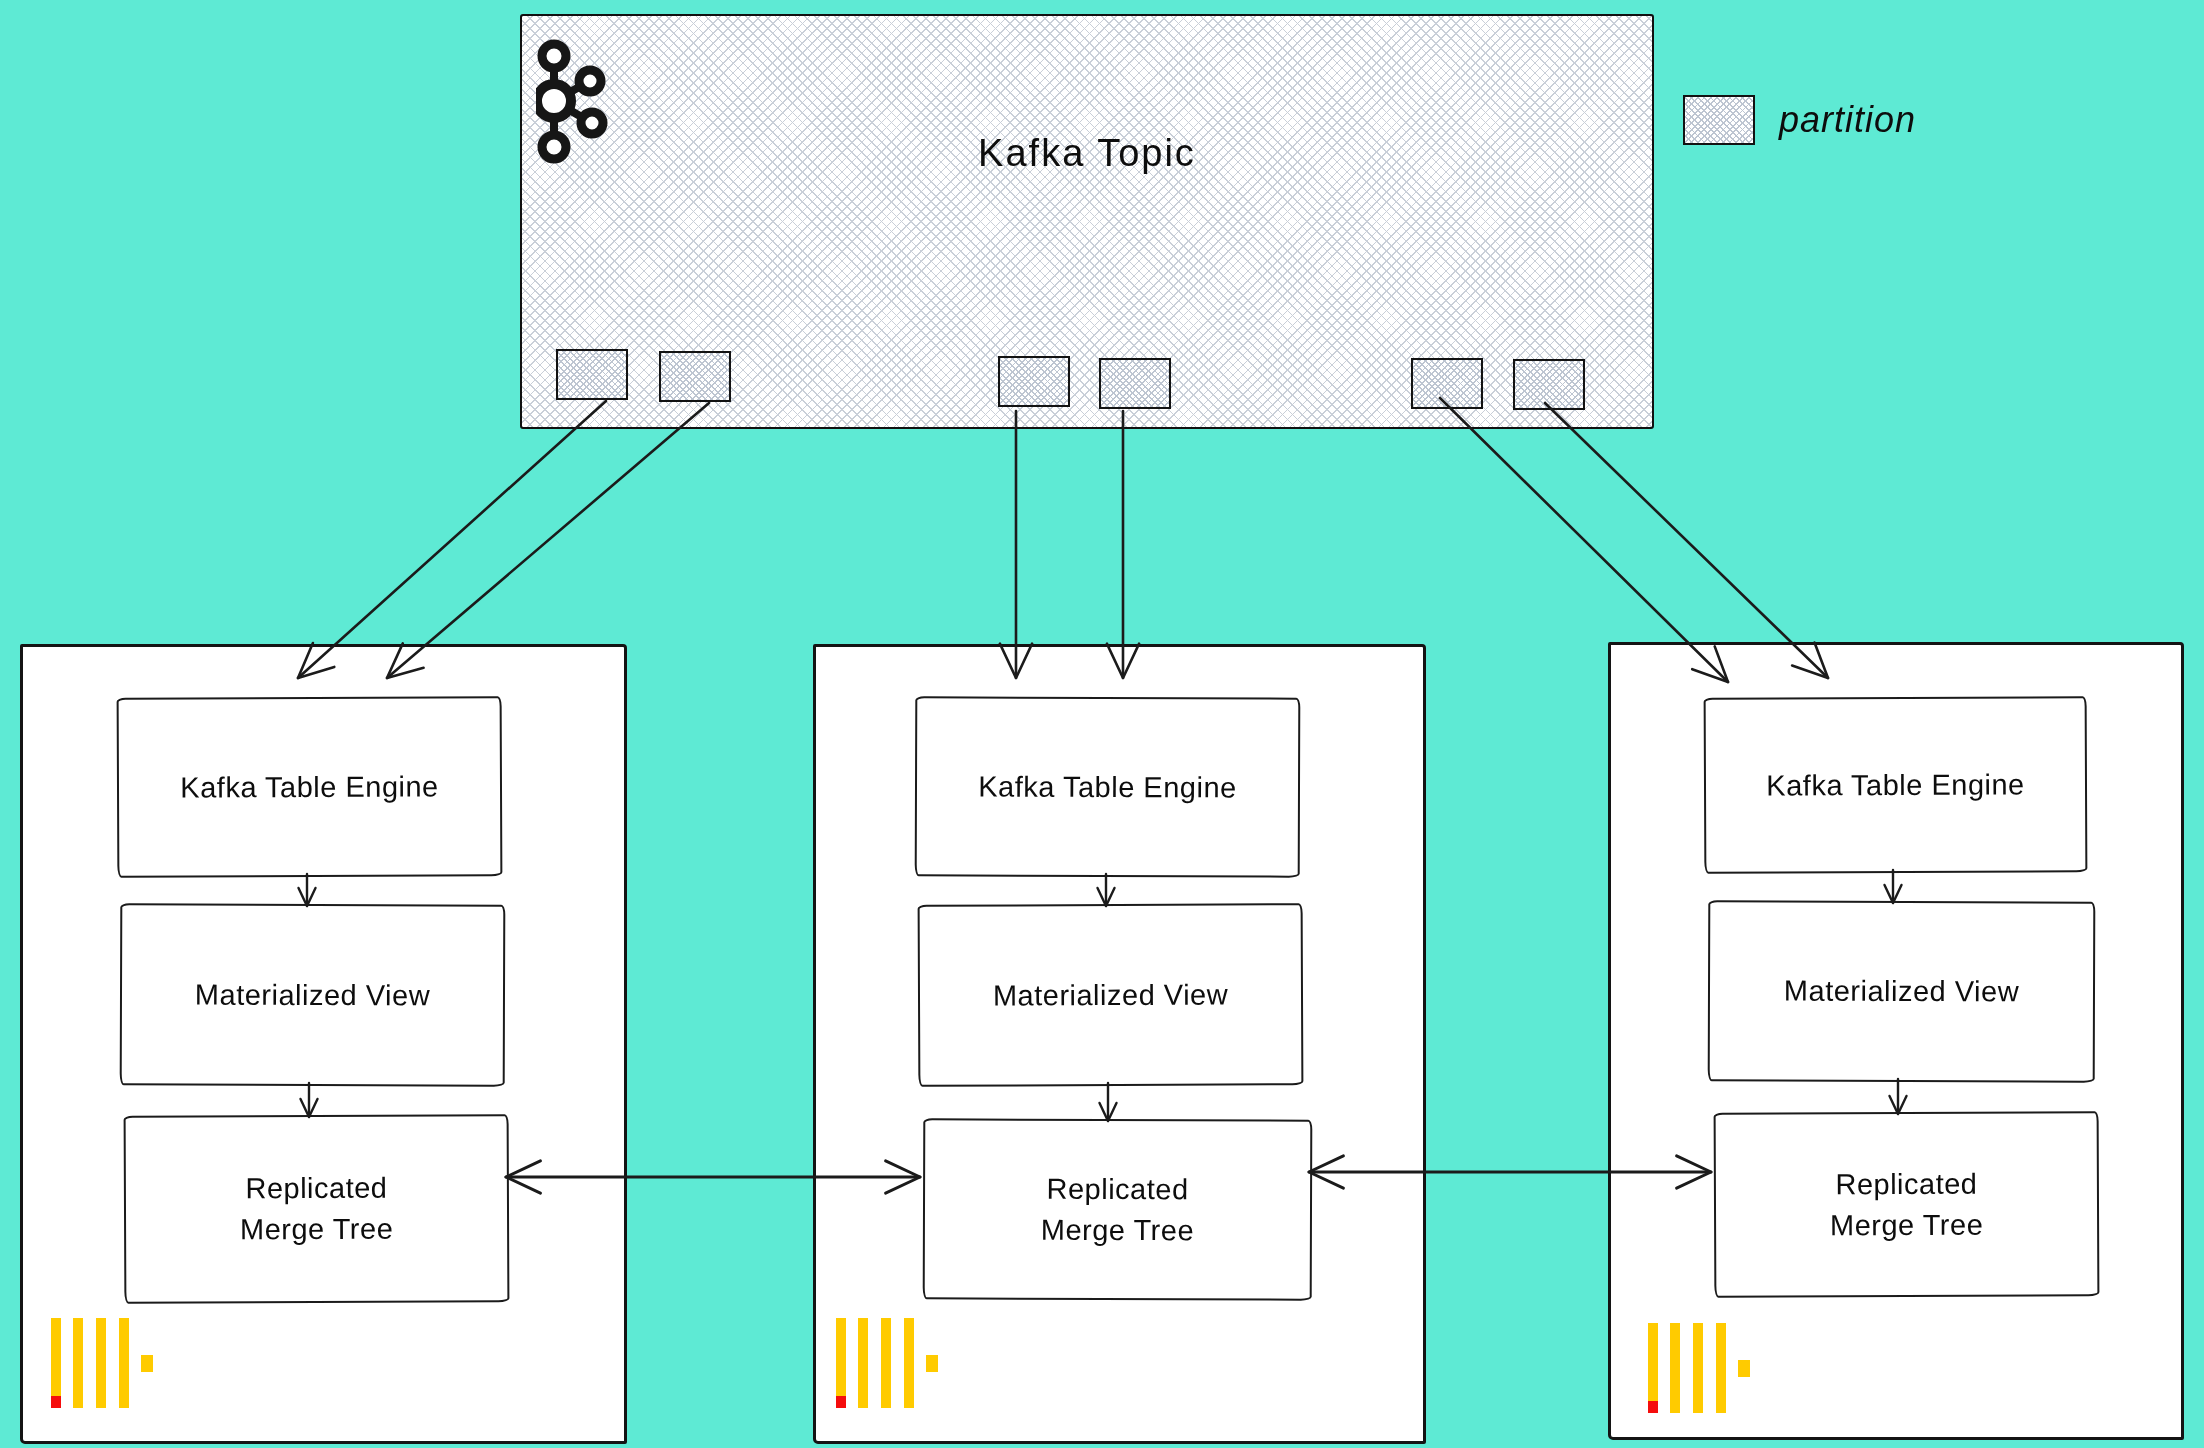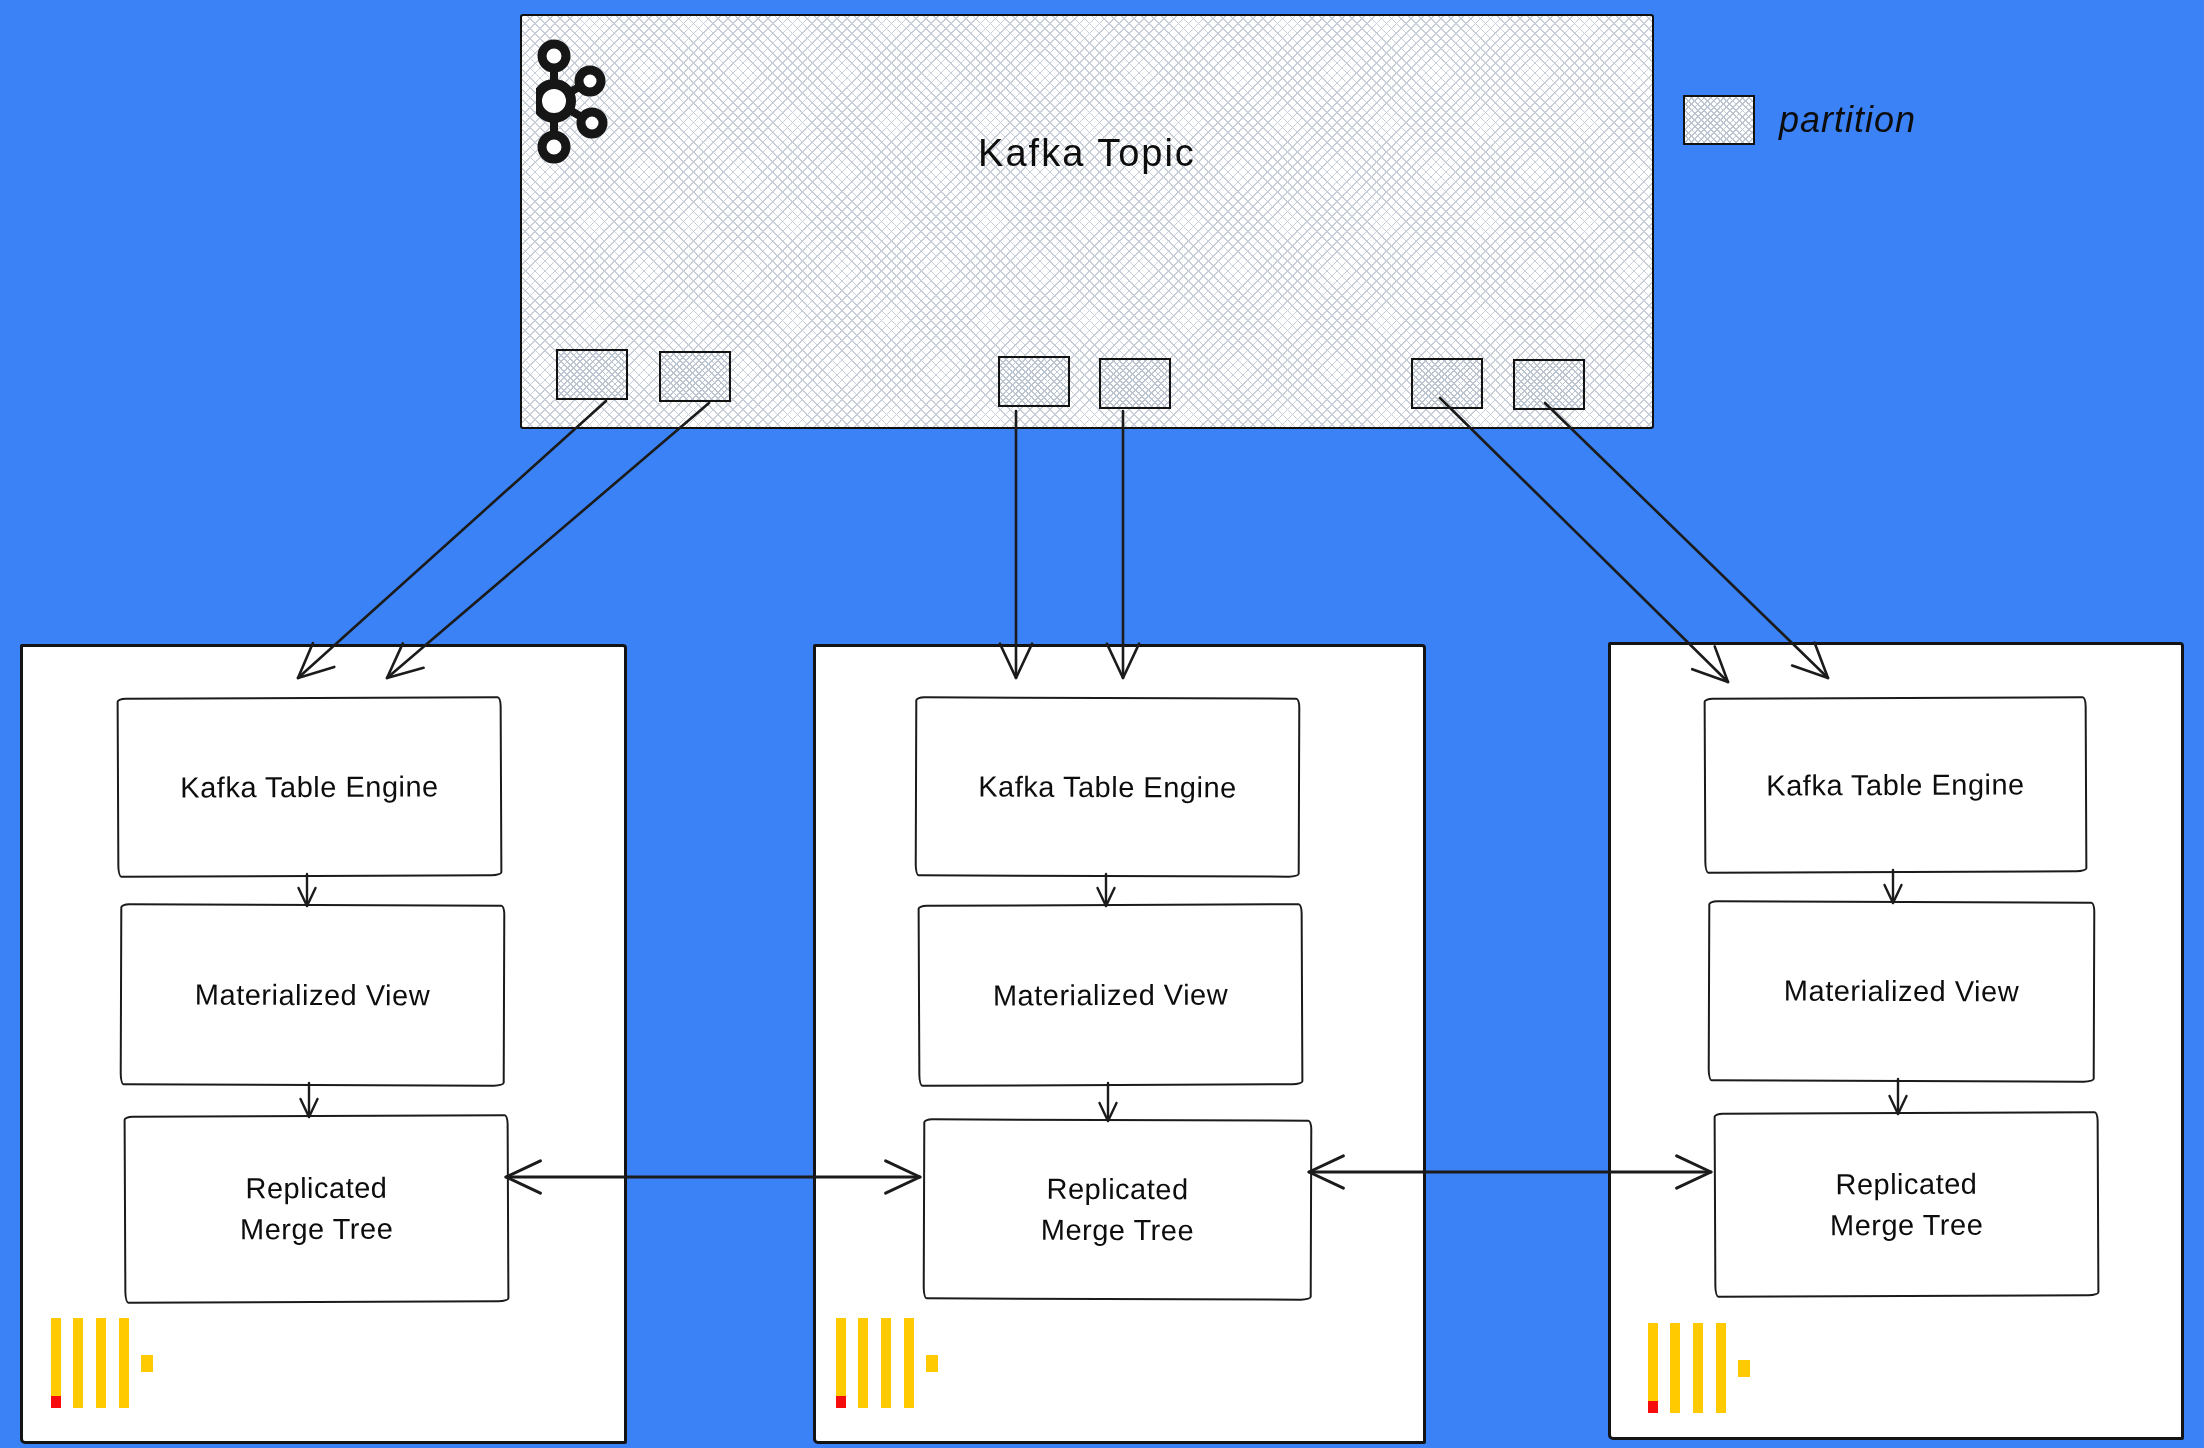--- a/index.html
+++ b/index.html
@@ -4,21 +4,21 @@
 <style>
   :root{
     --ink:#1B1B1B;
     --hatch-color:#C9CFD8;
     --hatch-dense-color:#BDC5D1;
     --clickhouse-yellow:#FFCB00;
     --clickhouse-red:#F50D0D;
   }
   *{box-sizing:border-box;margin:0;padding:0;}
   body{background:#fff;font-family:"Liberation Sans", sans-serif;color:var(--ink);}
-  .canvas{position:relative;width:2204px;height:1448px;background:#3b82f6;overflow:hidden;padding-left:14px;}
+  .canvas{position:relative;width:2204px;height:1448px;background:#5eead4;overflow:hidden;padding-left:14px;}
 
   
   .sketch{
     border:2.6px solid var(--ink);
     border-radius:9px 4px 11px 4px / 4px 10px 4px 12px;
     background:#fff;
   }
 
   
   .kafka-box{

